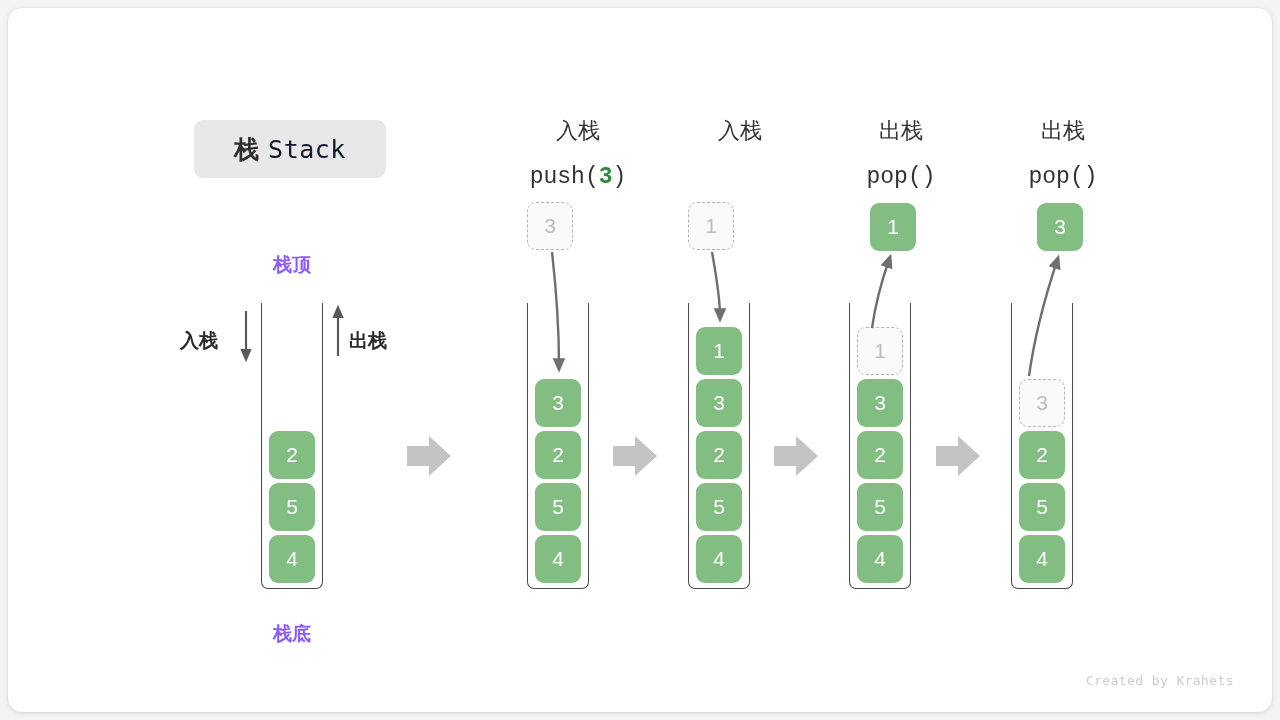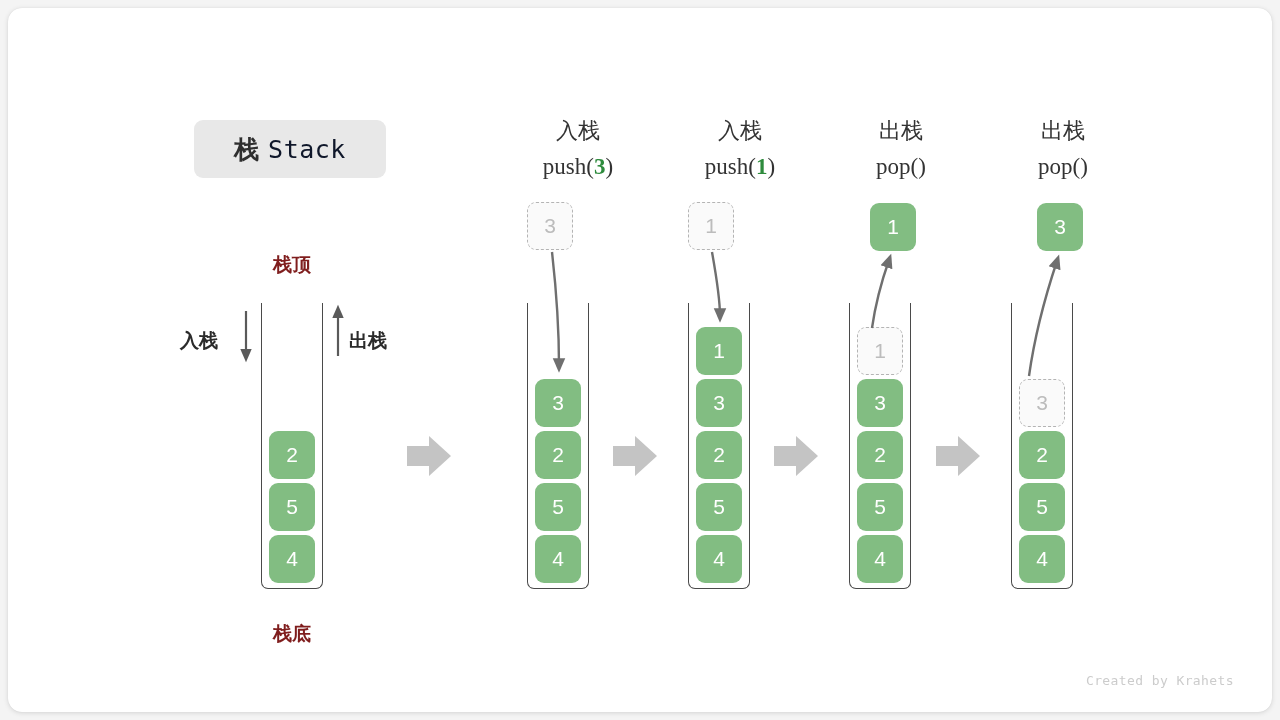--- a/index.html
+++ b/index.html
@@ -60,25 +60,25 @@
     width: 200px;
     line-height: 1.32;
     white-space: nowrap;
   }
   .col-head .cn {
     font-size: 22px;
     color: #333333;
     display: block;
   }
   .col-head .code {
-    font-family: Liberation Serif, serif;
+    font-family: Liberation Mono, monospace;
     font-size: 23px;
     color: #333333;
     display: block;
-    margin-top: 7px;
+    margin-top: 17px;
   }
   .col-head .code .arg {
     color: #2e8b3d;
     font-weight: bold;
   }
 
   
   .stack {
     position: absolute;
     width: 62px;
@@ -118,21 +118,21 @@
     position: absolute;
     font-size: 19px;
     font-weight: bold;
     color: #2b2b2b;
     white-space: nowrap;
   }
   .stack-label {
     position: absolute;
     font-size: 19px;
     font-weight: bold;
-    color: #7f1d1d;
+    color: #8b5cf6;
     text-align: center;
     width: 120px;
     white-space: nowrap;
   }
 
   #credit {
     position: absolute;
     right: 38px;
     bottom: 24px;
     font-family: "DejaVu Sans Mono", monospace;
@@ -168,21 +168,20 @@
     <div class="side-label" style="left:172px; top:320px;">入栈</div>
     <div class="side-label" style="left:341px; top:320px;">出栈</div>
 
     <div class="col-head" style="left:470px; top:108px;">
       <span class="cn">入栈</span>
       <span class="code"><span>push(</span><span class="arg">3</span><span>)</span></span>
     </div>
 
     <div class="col-head" style="left:632px; top:108px;">
       <span class="cn">入栈</span>
-      <span class="code"><span>push(</span><span class="arg">1</span><span>)</span></span>
     </div>
 
     <div class="col-head" style="left:793px; top:108px;">
       <span class="cn">出栈</span>
       <span class="code"><span>pop(</span><span class="arg"></span><span>)</span></span>
     </div>
 
     <div class="col-head" style="left:955px; top:108px;">
       <span class="cn">出栈</span>
       <span class="code"><span>pop(</span><span class="arg"></span><span>)</span></span>

